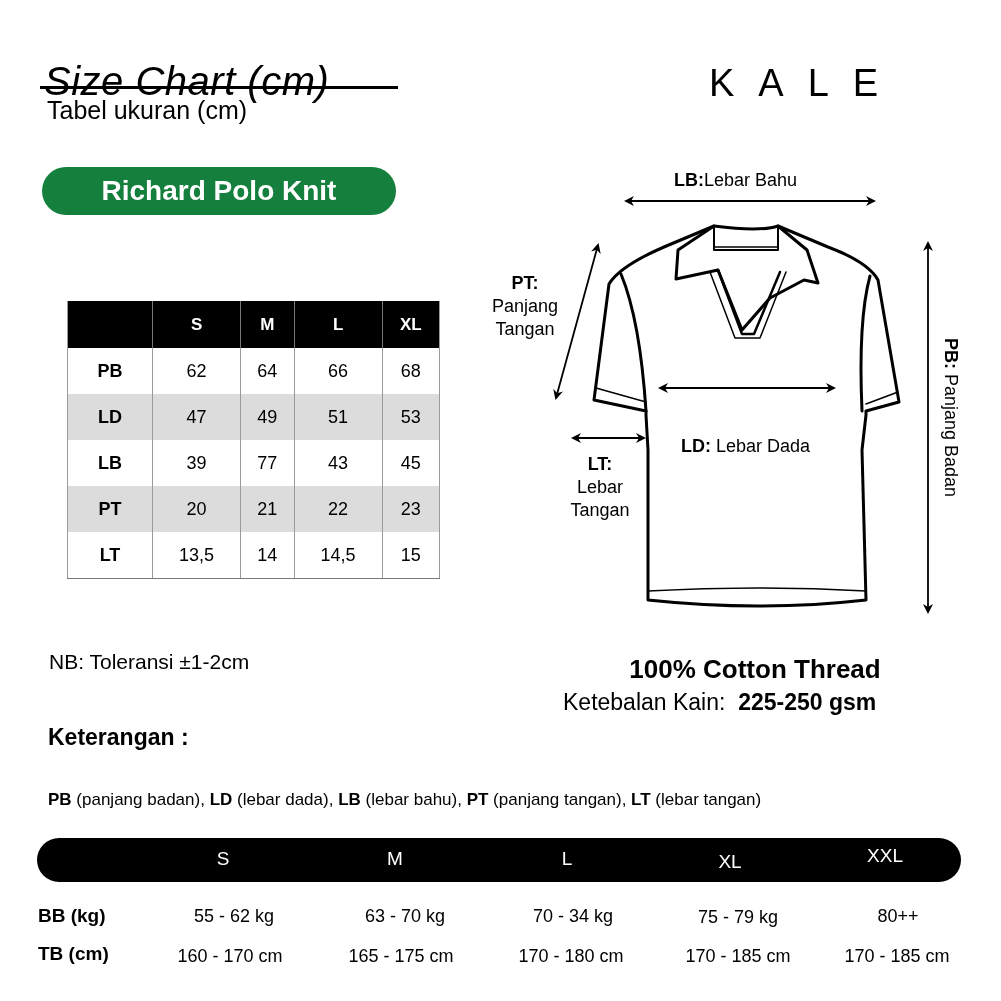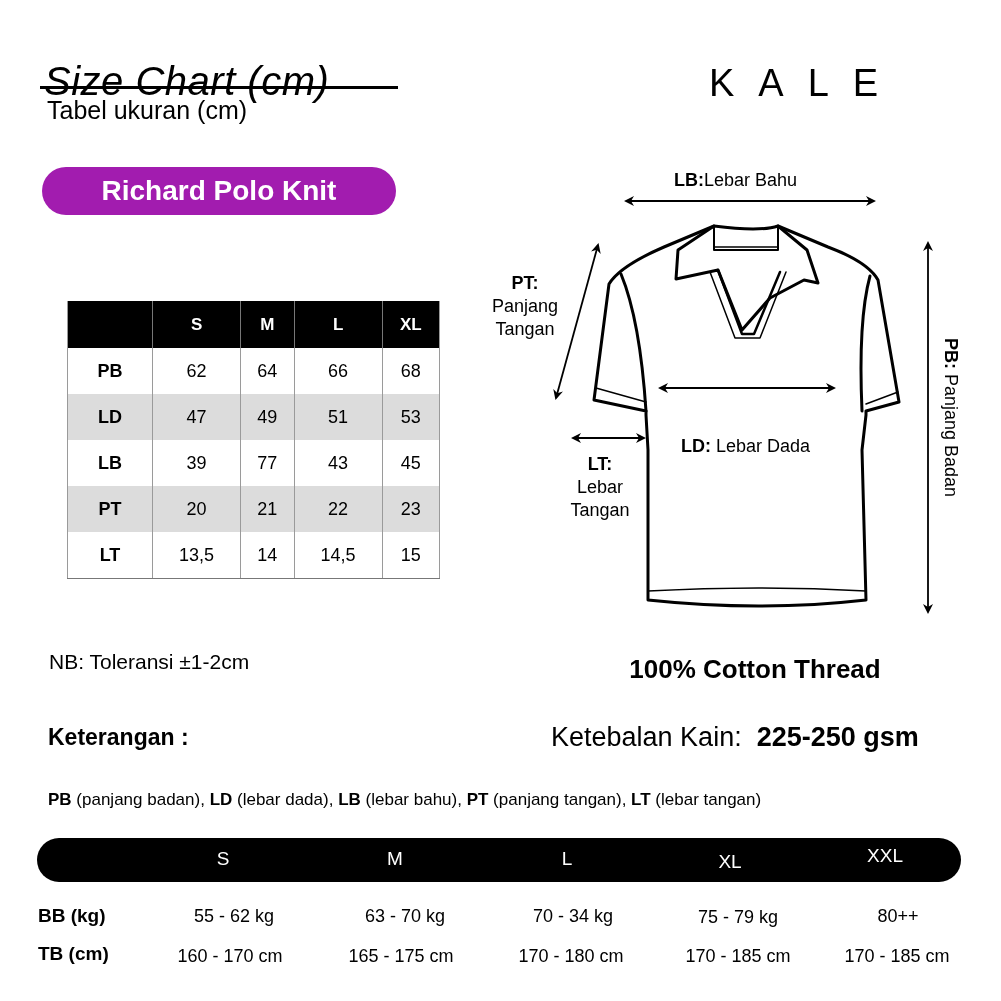--- a/index.html
+++ b/index.html
@@ -6,41 +6,41 @@
   body { width: 1001px; height: 1001px; position: relative; overflow: hidden;
          font-family: "Liberation Sans", "DejaVu Sans", sans-serif; color: #000; }
   .abs { position: absolute; }
 
   .title { left: 44px; top: 30px; font-size: 40px; font-weight: normal; font-style: italic; letter-spacing: 0.5px; white-space: nowrap; margin-top: 29px; }
   .title-rule { left: 40px; top: 86px; width: 358px; height: 3px; background: #000; }
   .subtitle { left: 47px; top: 96px; font-size: 25px; white-space: nowrap; }
 
   .brand { left: 709px; top: 50px; font-size: 38px; letter-spacing: 24px; font-weight: normal; white-space: nowrap; margin-top: 12px; }
 
-  .pill { left: 42px; top: 167px; width: 354px; height: 48px; border-radius: 24px; background: #a21caf;
+  .pill { left: 42px; top: 167px; width: 354px; height: 48px; border-radius: 24px; background: #15803d;
           color: #fff; font-size: 28px; font-weight: bold; display: flex; align-items: center; justify-content: center; }
 
   table.sizes { position: absolute; left: 67px; top: 301px; width: 373px; border-collapse: collapse; }
   table.sizes th, table.sizes td { text-align: center; border-left: 1px solid #9a9a9a; }
   table.sizes th:first-child, table.sizes td:first-child { border-left: 1px solid #9a9a9a; }
   table.sizes tr td:last-child, table.sizes tr th:last-child { border-right: 1px solid #9a9a9a; }
   table.sizes thead th { background: #000; color: #fff; height: 45px; font-size: 17px; font-weight: bold; border-left: 1px solid #777; }
   table.sizes tbody td { height: 44px; font-size: 18px; }
   table.sizes tbody td.rowlabel { font-weight: bold; font-size: 18px; }
   table.sizes tbody tr:nth-child(even) td { background: #dcdcdc; }
   table.sizes tbody tr:last-child td { border-bottom: 1px solid #777; }
   table.sizes col.c0 { width: 85px; }
   .lbl { position: absolute; font-size: 18px; white-space: nowrap; text-align: center; line-height: 23px; }
   .lbl b { font-weight: bold; }
   .pb-label { position: absolute; left: 941px; top: 338px; transform-origin: 0 0; transform: rotate(90deg) translate(0, -20px);
               font-size: 18px; white-space: nowrap; }
 
   .nb { left: 49px; top: 650px; font-size: 21px; white-space: nowrap; }
   .cotton { left: 560px; top: 654px; width: 390px; text-align: center; font-size: 26px; font-weight: bold; white-space: nowrap; }
-  .gsm { left: 551px; top: 689px; font-size: 27px; white-space: nowrap; margin-top: 33px; }
+  .gsm { left: 563px; top: 689px; font-size: 23px; white-space: nowrap; }
   .gsm b { font-weight: bold; }
 
   .ket-title { left: 48px; top: 724px; font-size: 23px; font-weight: bold; white-space: nowrap; }
   .ket-line { left: 48px; top: 762px; font-size: 17px; white-space: nowrap; margin-top: 28px; }
   .ket-line b { font-weight: bold; }
 
   .bar { left: 37px; top: 838px; width: 924px; height: 44px; border-radius: 22px; background: #000; }
   .bar-size { position: absolute; top: 848px; color: #fff; font-size: 19px; text-align: center; width: 80px; }
 
   .row-label { position: absolute; left: 38px; font-size: 19px; font-weight: bold; white-space: nowrap; }

